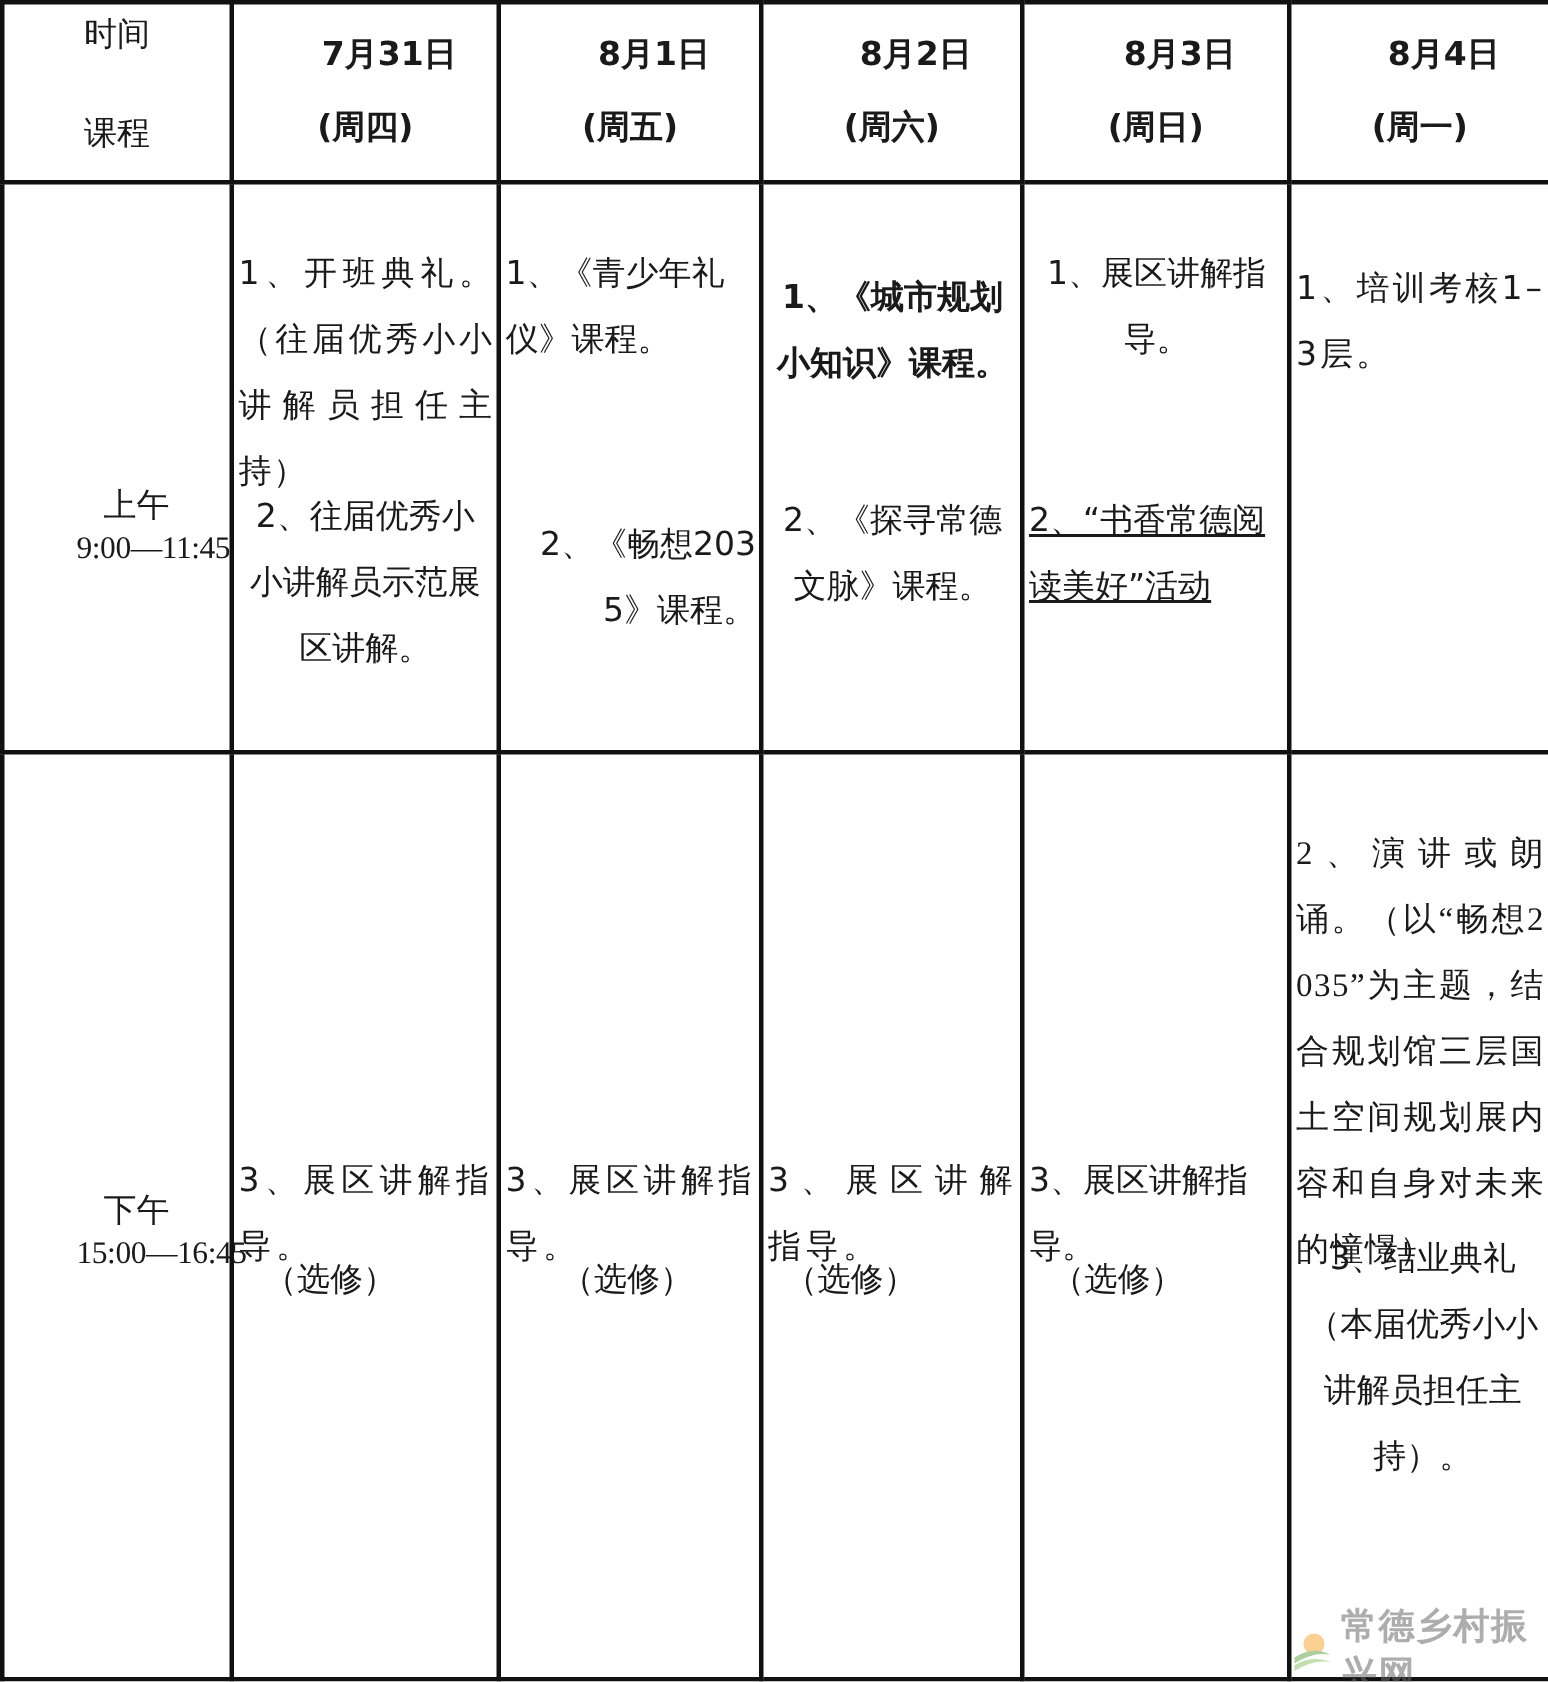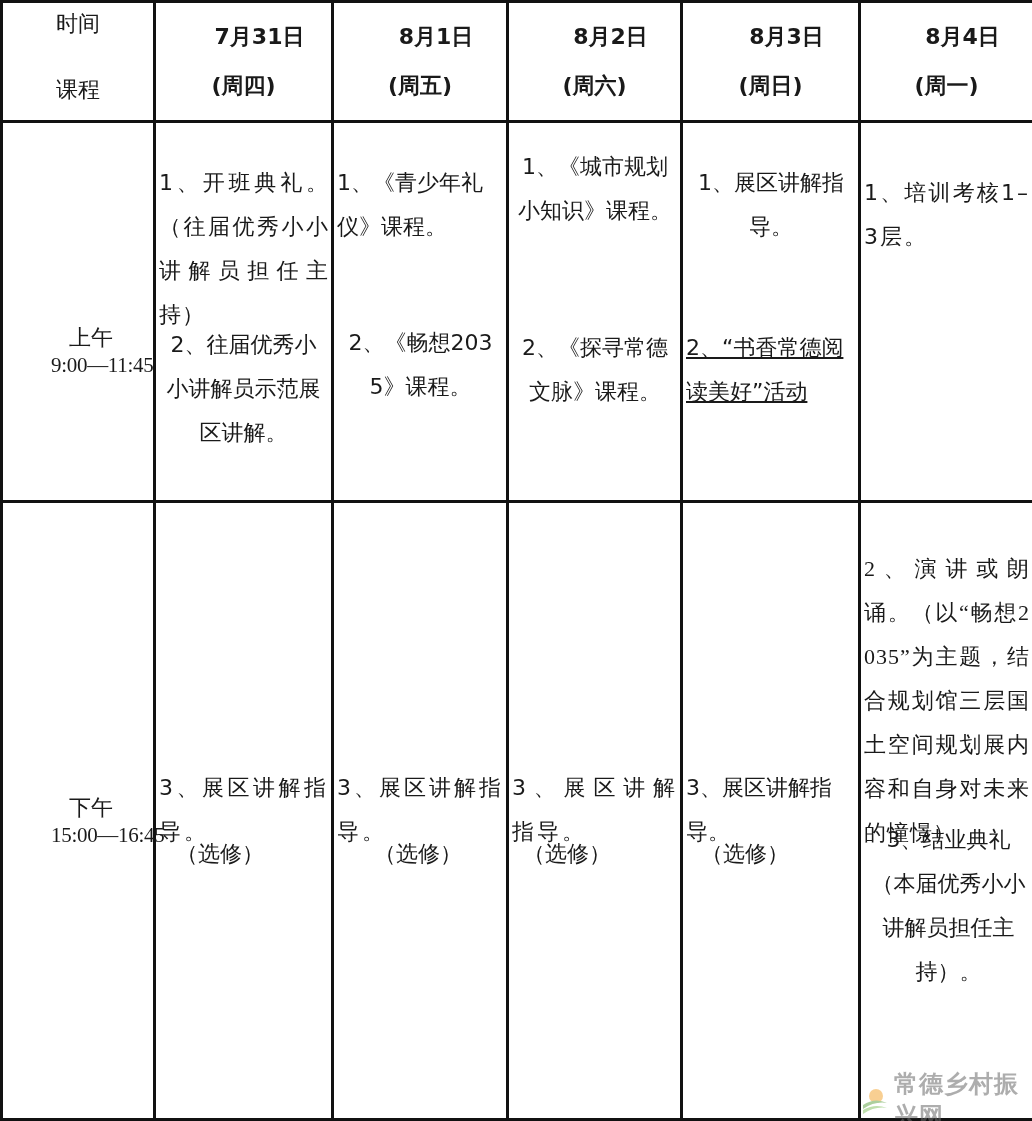--- a/index.html
+++ b/index.html
@@ -162,24 +162,24 @@
     <td class="slot-label">
       <span class="period" style="margin-top:80px">上午</span>
       <span class="time">9:00—11:45</span>
     </td>
     <td>
       <div class="cell justify" style="top:38px; letter-spacing:1px;">1、开班典礼。（往届优秀小小讲解员担任主持）</div>
       <div class="cell center" style="top:200px; left:10px; right:10px;">2、往届优秀小小讲解员示范展区讲解。</div>
     </td>
     <td>
       <div class="cell" style="top:38px;">1、《青少年礼仪》课程。</div>
-      <div class="cell center" style="top:198px;">2、《畅想2035》课程。</div>
-    </td>
-    <td>
-      <div class="cell center" style="top:22px;">1、《城市规划小知识》课程。</div>
+      <div class="cell center" style="top:219px;text-align:right;">2、《畅想2035》课程。</div>
+    </td>
+    <td>
+      <div class="cell center" style="top:54px;font-weight:bold;">1、《城市规划小知识》课程。</div>
       <div class="cell center" style="top:203px;">2、《探寻常德文脉》课程。</div>
     </td>
     <td>
       <div class="cell center" style="top:38px;">1、展区讲解指导。</div>
       <div class="cell" style="top:203px;text-decoration:underline;">2、“书香常德阅读美好”活动</div>
     </td>
     <td>
       <div class="cell justify" style="top:48px; letter-spacing:2px;">1、培训考核1–3层。</div>
     </td>
   </tr>

